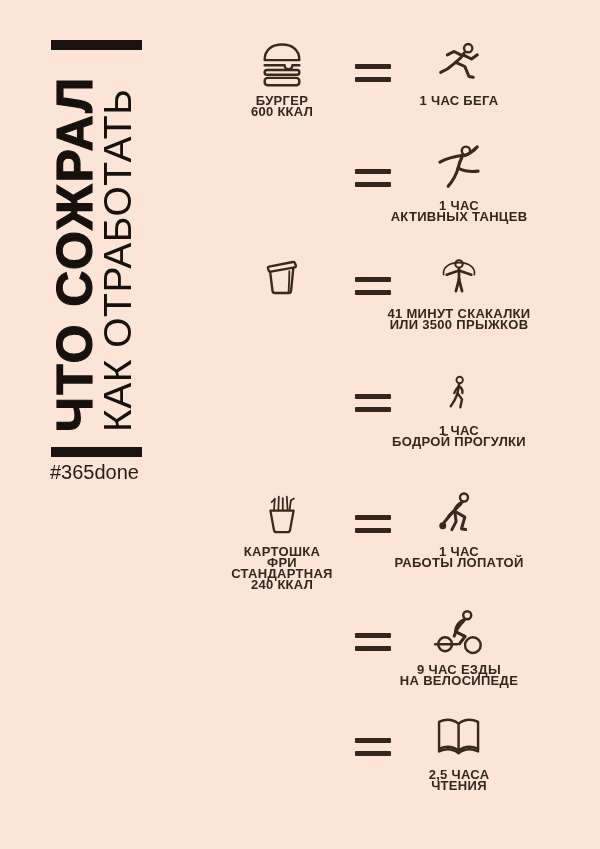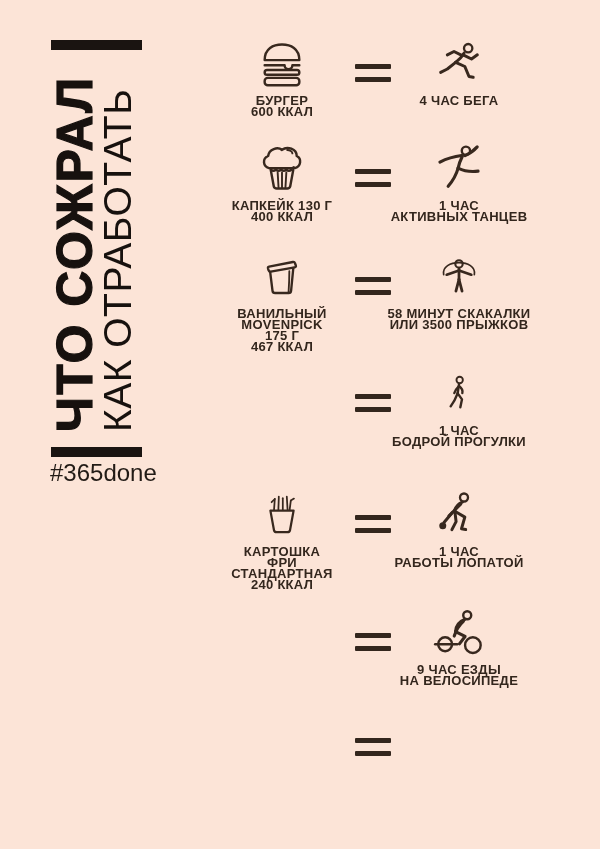--- a/index.html
+++ b/index.html
@@ -10,21 +10,21 @@
   .title-block{position:absolute;left:50px;top:40px;width:92px;height:470px;}
   .bar{position:absolute;left:1px;width:91px;height:10px;background:#1a1411;}
   .bar.top{top:0;}
   .bar.bottom{top:407px;}
   .vcols{position:absolute;left:0;top:14px;height:378px;display:flex;flex-direction:row;}
   .vtext{writing-mode:vertical-rl;transform:rotate(180deg);line-height:1;height:378px;
          color:#17110e;white-space:nowrap;}
   .vtext.bold{font-size:50px;font-weight:bold;letter-spacing:2px;width:48px;
               -webkit-text-stroke:1.2px #17110e;}
   .vtext.light{font-size:39px;font-weight:400;letter-spacing:0.5px;width:44px;}
-  .handle{position:absolute;left:50px;top:459px;color:#221b16;font-size:24px;line-height:27px;}
+  .handle{position:absolute;left:50px;top:459px;color:#221b16;font-size:20px;line-height:27px;}
 
   
   .rows{position:absolute;left:230px;top:0;width:320px;height:849px;}
   .row{position:absolute;left:0;width:320px;height:106px;}
   .row.r1{top:38px;} .row.r2{top:143px;} .row.r3{top:251px;} .row.r4{top:368px;}
   .row.r5{top:489px;} .row.r6{top:607px;} .row.r7{top:712px;}
 
   .cell{position:absolute;display:flex;flex-direction:column;align-items:center;}
   .cell.food{left:0;width:104px;}
   .cell.activity{left:153px;width:152px;}
@@ -86,40 +86,25 @@
         <div class="icon-box">
           <svg width="50" height="52" viewBox="0 0 60 60">
             <circle class="stroke" cx="41" cy="11" r="5"></circle>
             <path class="limb" d="M36 17 C33 22 30 25 26 28"></path>
             <path class="limb" d="M35 19 L45 24 L52 19"></path>
             <path class="limb" d="M34 20 L24 15 L16 19"></path>
             <path class="limb" d="M26 28 L37 33 L42 45 L47 46"></path>
             <path class="limb" d="M26 28 L16 36 L8 40"></path>
           </svg>
         </div>
-        <div class="label">4 ЧАС БЕГА</div>
+        <div class="label">1 ЧАС БЕГА</div>
       </div>
     </div>
 
     <div class="row r2">
-      <div class="cell food">
-        <div class="icon-box">
-          <svg width="52" height="52" viewBox="0 0 60 60">
-            <path class="stroke" d="M15 29 C8 27 7 18 14 15 C15 7 25 4 30 8 C36 3 47 7 47 15 C53 18 52 27 45 29 Z"></path>
-            <path class="thin" d="M36 8 C39 8 42 10 42 12"></path>
-            <path class="stroke" d="M17 29 a3 3 0 0 0 6 0 a3 3 0 0 0 6 0 a3 3 0 0 0 6 0 a3 3 0 0 0 6 0 a3 3 0 0 0 2.5 -1"></path>
-            <path class="stroke" d="M17 31 L20.5 50 Q21 52.5 24 52.5 H36 Q39 52.5 39.5 50 L43 31"></path>
-            <path class="thin" d="M25 34 L26 51"></path>
-            <path class="thin" d="M30 34 L30 52"></path>
-            <path class="thin" d="M35 34 L34 51"></path>
-          </svg>
-        </div>
-        <div class="label">КАПКЕЙК 130 Г
-400 ККАЛ</div>
-      </div>
       <div class="equals-wrap">
           <div class="equals">
         <div class="eq-bar"></div>
             <div class="eq-bar"></div>
       </div>
         </div>
       <div class="cell activity">
         <div class="icon-box">
           <svg width="52" height="52" viewBox="0 0 60 60">
             <circle class="stroke" cx="38" cy="9" r="4.8"></circle>
@@ -137,43 +122,40 @@
 
     <div class="row r3">
       <div class="cell food">
         <div class="icon-box">
           <svg width="50" height="52" viewBox="0 0 60 60">
             <path class="stroke" d="M14.5 17.5 L43 12 Q45 11.6 45.6 13.5 L46.6 16.2 Q47.2 18 45.2 18.4 L16.5 23.6 Q14.4 24 13.9 22 L13.2 19.6 Q12.8 17.9 14.5 17.5 Z"></path>
             <path class="stroke" d="M15.8 24 L18.6 46.5 Q18.9 49.2 21.7 49.2 H38 Q40.6 49.2 40.9 46.5 L43.6 19"></path>
             <path class="thin" d="M38.8 23 C38.8 31 38.4 40 37.9 48"></path>
           </svg>
         </div>
-        <div class="label">ВАНИЛЬНЫЙ
-MOVENPICK 175 Г
-467 ККАЛ</div>
       </div>
       <div class="equals-wrap">
           <div class="equals">
         <div class="eq-bar"></div>
             <div class="eq-bar"></div>
       </div>
         </div>
       <div class="cell activity">
         <div class="icon-box">
           <svg width="46" height="52" viewBox="0 0 60 60">
             <path class="thin" d="M10 27 C6 6 54 6 50 27"></path>
             <circle class="stroke" cx="30" cy="13" r="4.8"></circle>
             <path class="limb" d="M30 21.5 L14 27"></path>
             <path class="limb" d="M30 21.5 L46 27"></path>
             <path class="limb" d="M30 19.5 L30 33"></path>
             <path class="limb" d="M30 33 L26 48.5"></path>
             <path class="limb" d="M30 33 L34 48.5"></path>
           </svg>
         </div>
-        <div class="label">58 МИНУТ СКАКАЛКИ
+        <div class="label">41 МИНУТ СКАКАЛКИ
 ИЛИ 3500 ПРЫЖКОВ</div>
       </div>
     </div>
 
     <div class="row r4">
       <div class="equals-wrap">
           <div class="equals">
         <div class="eq-bar"></div>
             <div class="eq-bar"></div>
       </div>
@@ -259,16 +241,27 @@
       </div>
     </div>
 
     <div class="row r7">
       <div class="equals-wrap">
           <div class="equals">
         <div class="eq-bar"></div>
             <div class="eq-bar"></div>
       </div>
         </div>
+      <div class="cell activity">
+        <div class="icon-box">
+          <svg width="54" height="52" viewBox="0 0 60 60">
+            <path class="stroke" d="M7 11.5 C14.5 8 23 8.5 29.5 13.5 C36 8.5 44.5 8 52 11.5 L52 42.5 C44.5 39 36 39.5 29.5 44.5 C23 39.5 14.5 39 7 42.5 Z"></path>
+            <path class="stroke" d="M29.5 13.5 V44.5"></path>
+            <path class="stroke" d="M7 42.5 V45.5 C14.5 42 23 42.5 29.5 47.5 C36 42.5 44.5 42 52 45.5 V42.5"></path>
+          </svg>
+        </div>
+        <div class="label">2,5 ЧАСА
+ЧТЕНИЯ</div>
+      </div>
     </div>
 
   </div>
 </div>
 
 </body></html>

